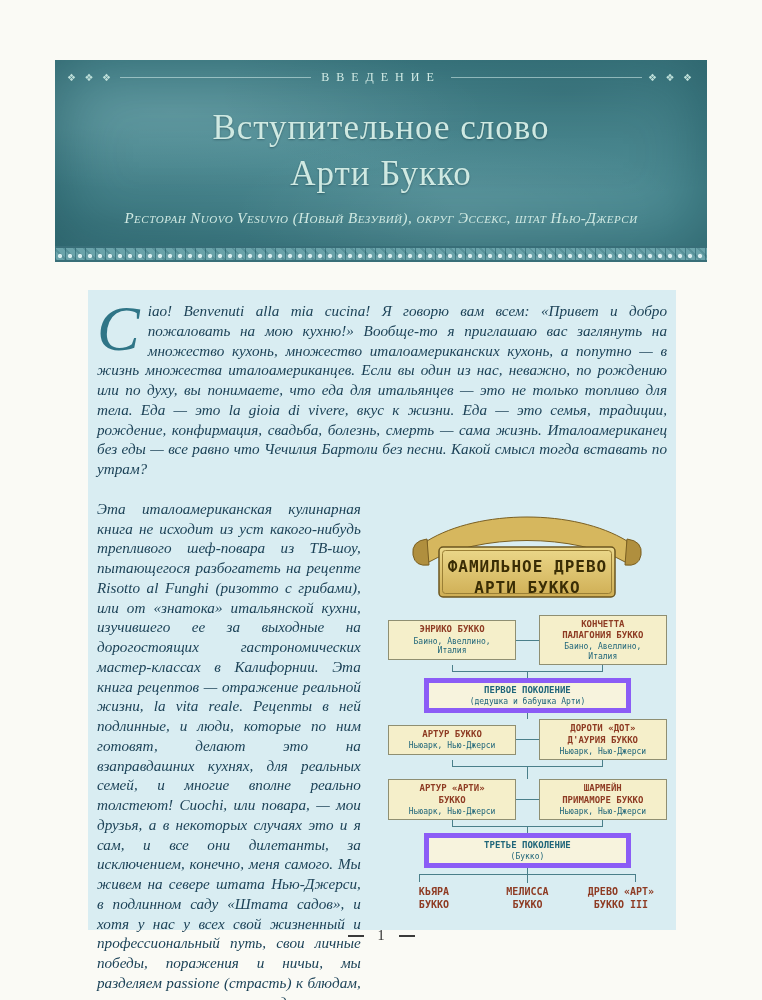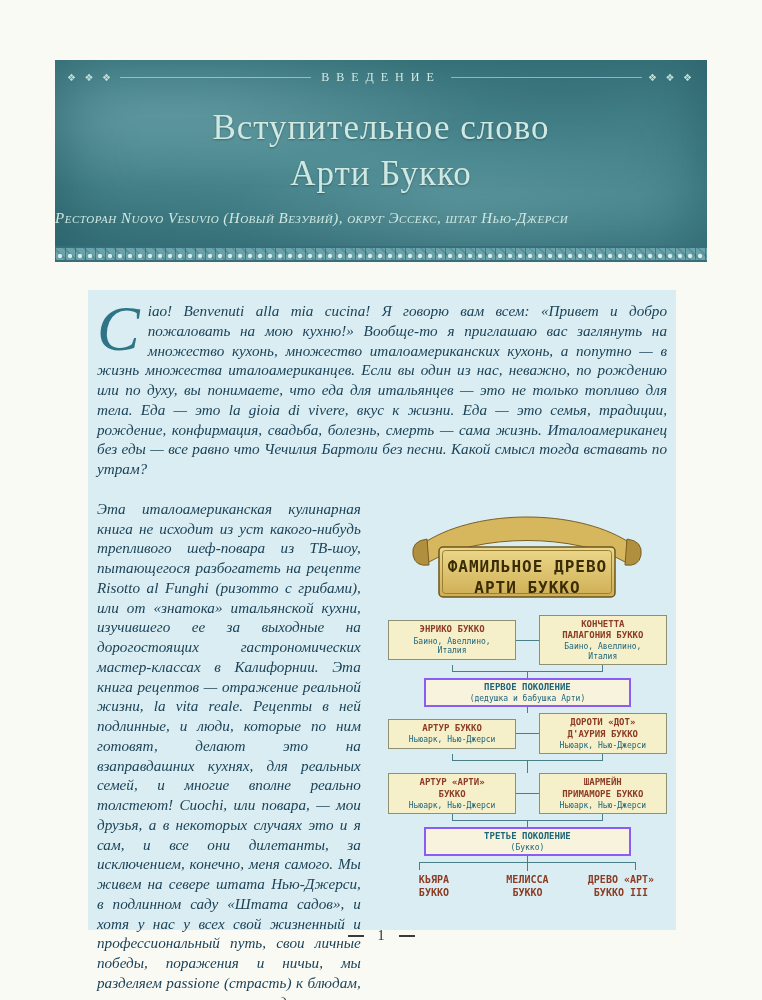--- a/index.html
+++ b/index.html
@@ -27,21 +27,21 @@
   .kicker-line { flex:1; height:1px; background:rgba(215,238,236,.55); margin:0 6px; }
   .kicker-label {
     color:#d2ebe5; font-size:12px; letter-spacing:7px; padding:0 4px; white-space:nowrap;
   }
   .page-title {
     margin-top:20px; text-align:center; color:#cfe9e2;
     font-size:35px; line-height:1.32; letter-spacing:1px;
     text-shadow:0 1px 2px rgba(0,30,40,.35);
   }
   .page-subtitle {
-    margin-top:13px; color:#cfe9e2;
+    margin-top:13px; text-align:center; color:#cfe9e2;
     font-size:15px; font-style:italic; font-variant:small-caps; letter-spacing:.5px;
   }
 
   
   .strip {
     position:absolute; left:55px; top:246px; width:652px; height:16px;
     background-color:#6aa3aa;
     background-image:
       radial-gradient(circle at 5px 8px, #d9edef 1.6px, transparent 2.6px),
       repeating-linear-gradient(90deg, rgba(18,76,88,.45) 0 1px, transparent 1px 10px),
@@ -90,21 +90,21 @@
   .p-loc {
     font-family:"DejaVu Sans Mono", monospace;
     font-size:8px; color:#20667a; white-space:pre-line; line-height:1.2; margin-top:1px;
   }
   .merge {
     width:54%; height:7px; margin:0 auto;
     border-left:1px solid #4a7f8a; border-right:1px solid #4a7f8a; border-bottom:1px solid #4a7f8a;
   }
   .vstub { width:1px; height:6px; background:#4a7f8a; margin:0 auto; }
   .gen-box {
-    width:74%; margin:0 auto; background:#f7f3dd; border:2px solid #8b5cf6;
+    width:74%; margin:0 auto; background:#f7f3dd; border:5px solid #8b5cf6;
     padding:2px 2px; text-align:center;
   }
   .g-name { font-family:"DejaVu Sans Mono", monospace; font-weight:bold; font-size:9px; color:#20667a; line-height:1.25; }
   .g-sub  { font-family:"DejaVu Sans Mono", monospace; font-size:8px; color:#20667a; line-height:1.2; }
   .tri {
     position:relative; width:78%; height:8px; margin:0 auto;
     border-top:1px solid #4a7f8a; border-left:1px solid #4a7f8a; border-right:1px solid #4a7f8a;
   }
   .tri-mid { position:absolute; left:50%; top:0; width:1px; height:8px; background:#4a7f8a; }
   .kids { display:flex; justify-content:space-between; margin-top:3px; }

